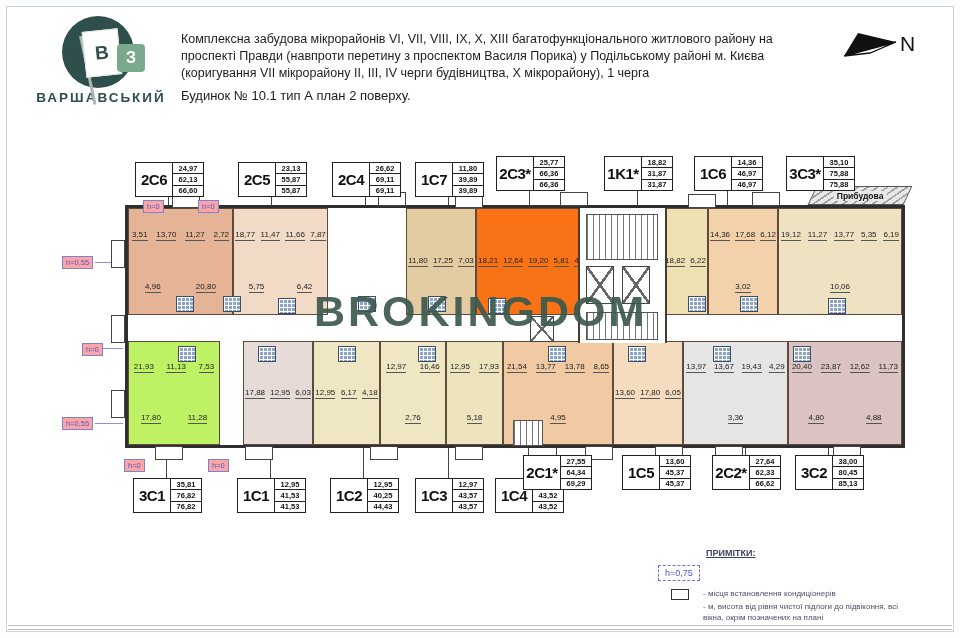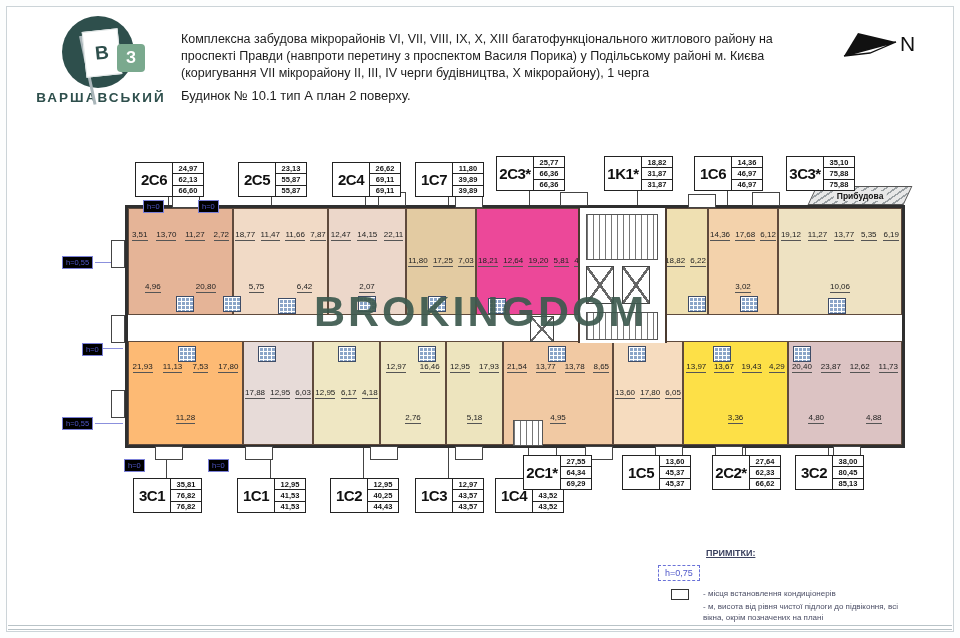--- a/index.html
+++ b/index.html
@@ -30,48 +30,48 @@
   .building{position:absolute;left:125px;top:205px;width:780px;height:243px;border:3px solid #2f2f2f;background:#fff;box-sizing:border-box;}
   .unit{position:absolute;border:1.5px solid #5f4a3c;box-sizing:border-box;}
   .unit-top{top:0;height:107px;}
   .unit-bot{top:133px;height:104px;}
   .rooms{position:absolute;inset:1px;display:flex;flex-wrap:wrap;justify-content:space-around;align-content:space-around;column-gap:5px;row-gap:1px;overflow:hidden;}
   .rm{font-size:8px;line-height:10px;color:#222;border-bottom:1px solid #555;white-space:nowrap;}
   .ut0{left:0;width:105px;background:#e5b497;}
   .ut1{left:105px;width:95px;background:#f1dac6;}
   .ut2{left:200px;width:78px;background:#ecd7ca;}
   .ut3{left:278px;width:70px;background:#e3cba2;}
-  .ut4{left:348px;width:116px;background:#ec4899;}
+  .ut4{left:348px;width:116px;background:#f97316;}
   .ut5{left:535px;width:45px;background:#efe0b2;}
   .ut6{left:580px;width:70px;background:#f3d2ab;}
   .ut7{left:650px;width:124px;background:#eee2c2;}
-  .ub0{left:0;width:115px;background:#fdba74;}
+  .ub0{left:0;width:92px;background:#bef264;}
   .ub1{left:115px;width:70px;background:#e7dbd8;}
   .ub2{left:185px;width:67px;background:#efe7c3;}
   .ub3{left:252px;width:66px;background:#efe7c3;}
   .ub4{left:318px;width:57px;background:#ede4be;}
   .ub5{left:375px;width:110px;background:#f1c9a3;}
   .ub6{left:485px;width:70px;background:#f6dcbf;}
-  .ub7{left:555px;width:105px;background:#fde047;}
+  .ub7{left:555px;width:105px;background:#e5e5e5;}
   .ub8{left:660px;width:114px;background:#dcc3c3;}
 
   .core{position:absolute;left:450px;top:0;width:85px;height:135px;background:#fff;border-left:2px solid #4a3a30;border-right:2px solid #4a3a30;}
   .stair{position:absolute;background:repeating-linear-gradient(90deg,#777 0 1px,transparent 1px 6px),#fff;border:1px solid #555;}
   .elev{position:absolute;width:26px;height:36px;border:1.5px solid #444;background:
     linear-gradient(to top right,transparent 47%,#666 47% 53%,transparent 53%),
     linear-gradient(to bottom right,transparent 47%,#666 47% 53%,transparent 53%),#fff;}
   .elev-sm{width:22px;height:24px;}
   .bt{position:absolute;width:16px;height:14px;border:1px solid #3e4c66;background-color:#8ba5c8;background-image:linear-gradient(#fff 1px,transparent 1px),linear-gradient(90deg,#fff 1px,transparent 1px);background-size:4px 4px;z-index:6;}
   .ac{position:absolute;background:#fff;border:1.5px solid #444;z-index:12;}
   .watermark{position:absolute;left:314px;top:287px;font-size:43px;font-weight:bold;letter-spacing:3px;color:#3d5a4f;opacity:.92;z-index:30;white-space:nowrap;}
   .pribudova{position:absolute;left:812px;top:186px;width:94px;height:17px;border:1px solid #555;transform:skewX(-25deg);background:repeating-linear-gradient(135deg,#9aa0a3 0 2px,#e8e8e8 2px 7px);z-index:14;display:flex;align-items:center;justify-content:center;}
   .pribudova span{transform:skewX(25deg);font-size:8.5px;font-weight:bold;color:#111;background:#e8e8e8;padding:0 3px;}
 
   
-  .hlbl{position:absolute;border:1px solid #7b80d8;color:#5057c8;font-size:7.5px;background:#000000;padding:1px 3px;z-index:40;white-space:nowrap;}
+  .hlbl{position:absolute;border:1px solid #7b80d8;color:#5057c8;font-size:7.5px;background:#fca5a5;padding:1px 3px;z-index:40;white-space:nowrap;}
   .hl1{left:143px;top:200px;} .hl2{left:198px;top:200px;}
   .hl3{left:62px;top:256px;}  .hl4{left:82px;top:343px;}
   .hl5{left:62px;top:417px;}  .hl6{left:124px;top:459px;} .hl7{left:208px;top:459px;}
   .hline{position:absolute;height:1px;background:#8b90dd;z-index:9;}
 
   
   .leg-title{position:absolute;left:706px;top:548px;font-size:9px;font-weight:bold;color:#3c4260;text-decoration:underline;}
   .leg-badge{position:absolute;left:658px;top:565px;border:1px dashed #6a72d8;color:#4f57c9;font-size:9px;padding:2px 6px;background:#fff;}
   .leg-note1{position:absolute;left:703px;top:566px;width:215px;font-size:8px;line-height:1.35;color:#4c4f66;margin-top:36px;}
   .leg-rect{position:absolute;left:671px;top:589px;width:16px;height:9px;border:1.5px solid #333;background:#fff;}
@@ -186,28 +186,20 @@
       </div>
   </div>
   <div class="unit unit-top ut1">
     <div class="rooms">
         <span class="rm">18,77</span>
         <span class="rm">11,47</span>
         <span class="rm">11,66</span>
         <span class="rm">7,87</span>
         <span class="rm">5,75</span>
         <span class="rm">6,42</span>
-      </div>
-  </div>
-  <div class="unit unit-top ut2">
-    <div class="rooms">
-        <span class="rm">12,47</span>
-        <span class="rm">14,15</span>
-        <span class="rm">22,11</span>
-        <span class="rm">2,07</span>
       </div>
   </div>
   <div class="unit unit-top ut3">
     <div class="rooms">
         <span class="rm">11,80</span>
         <span class="rm">17,25</span>
         <span class="rm">7,03</span>
       </div>
   </div>
   <div class="unit unit-top ut4">

